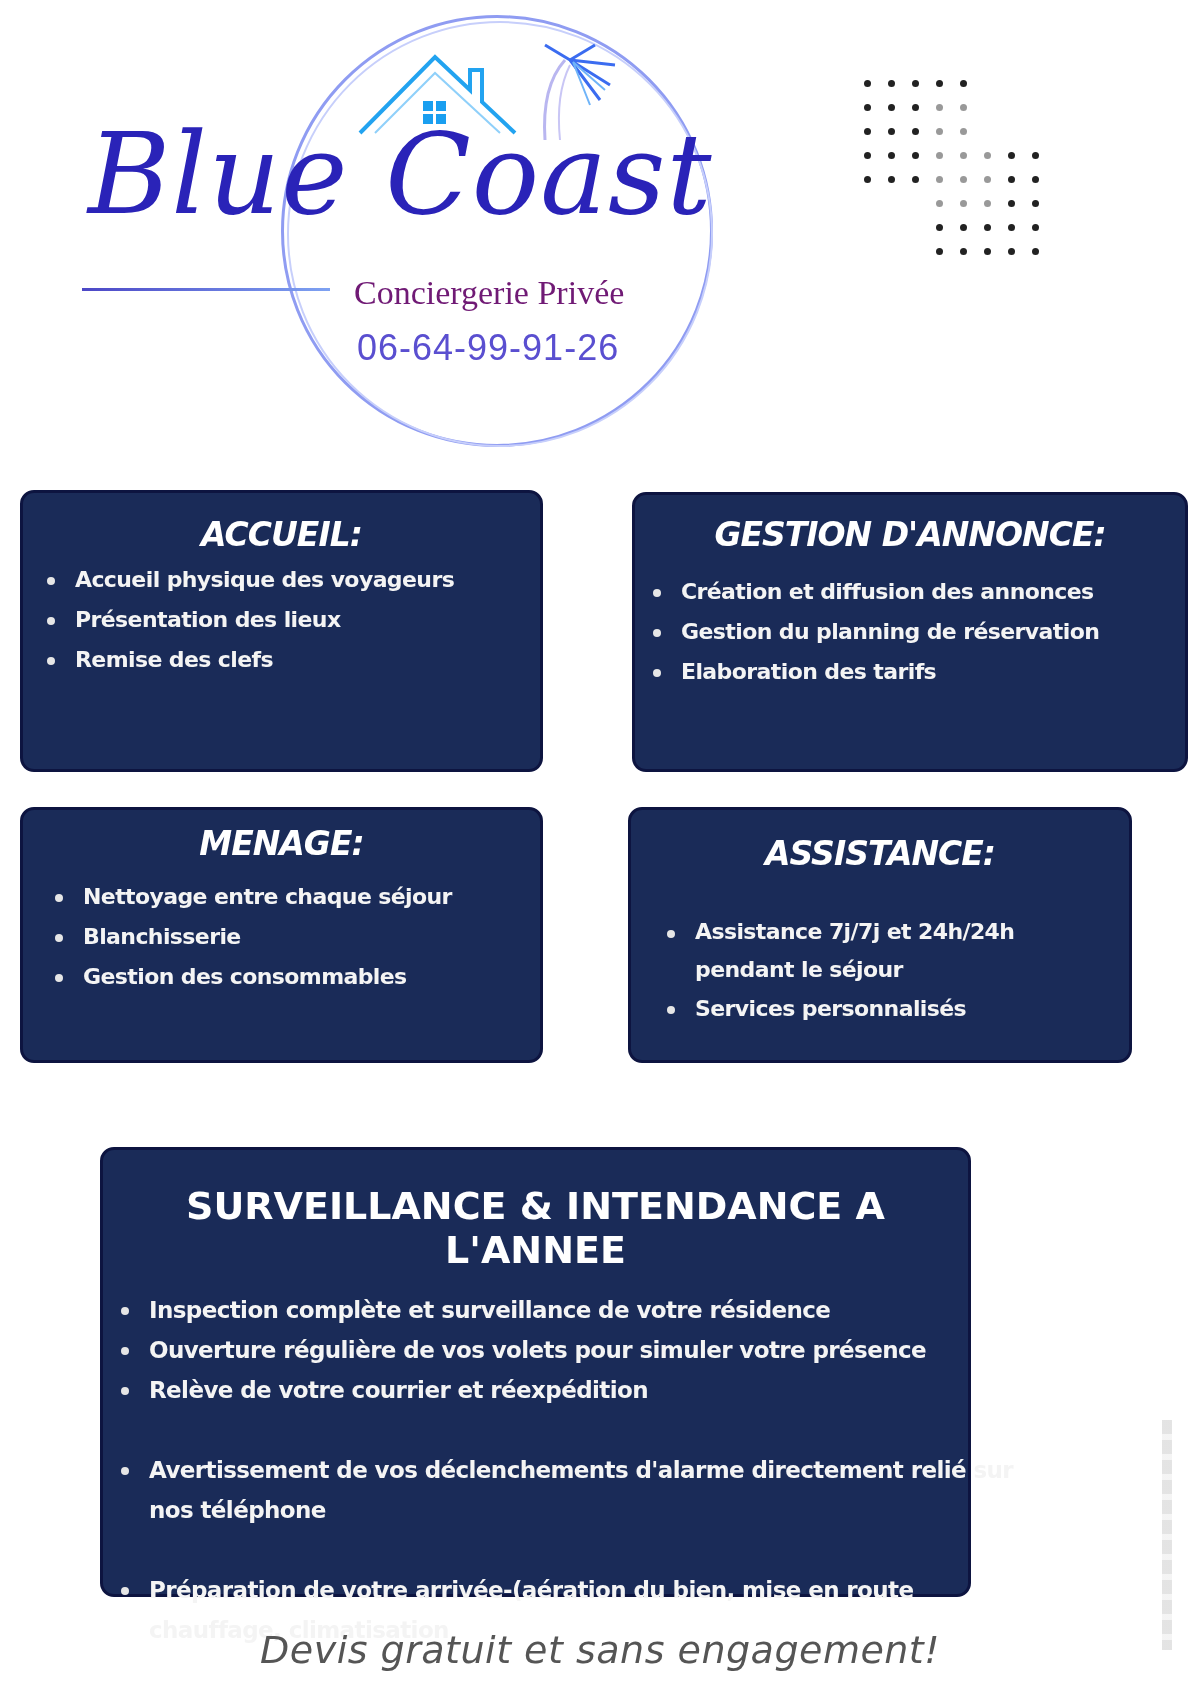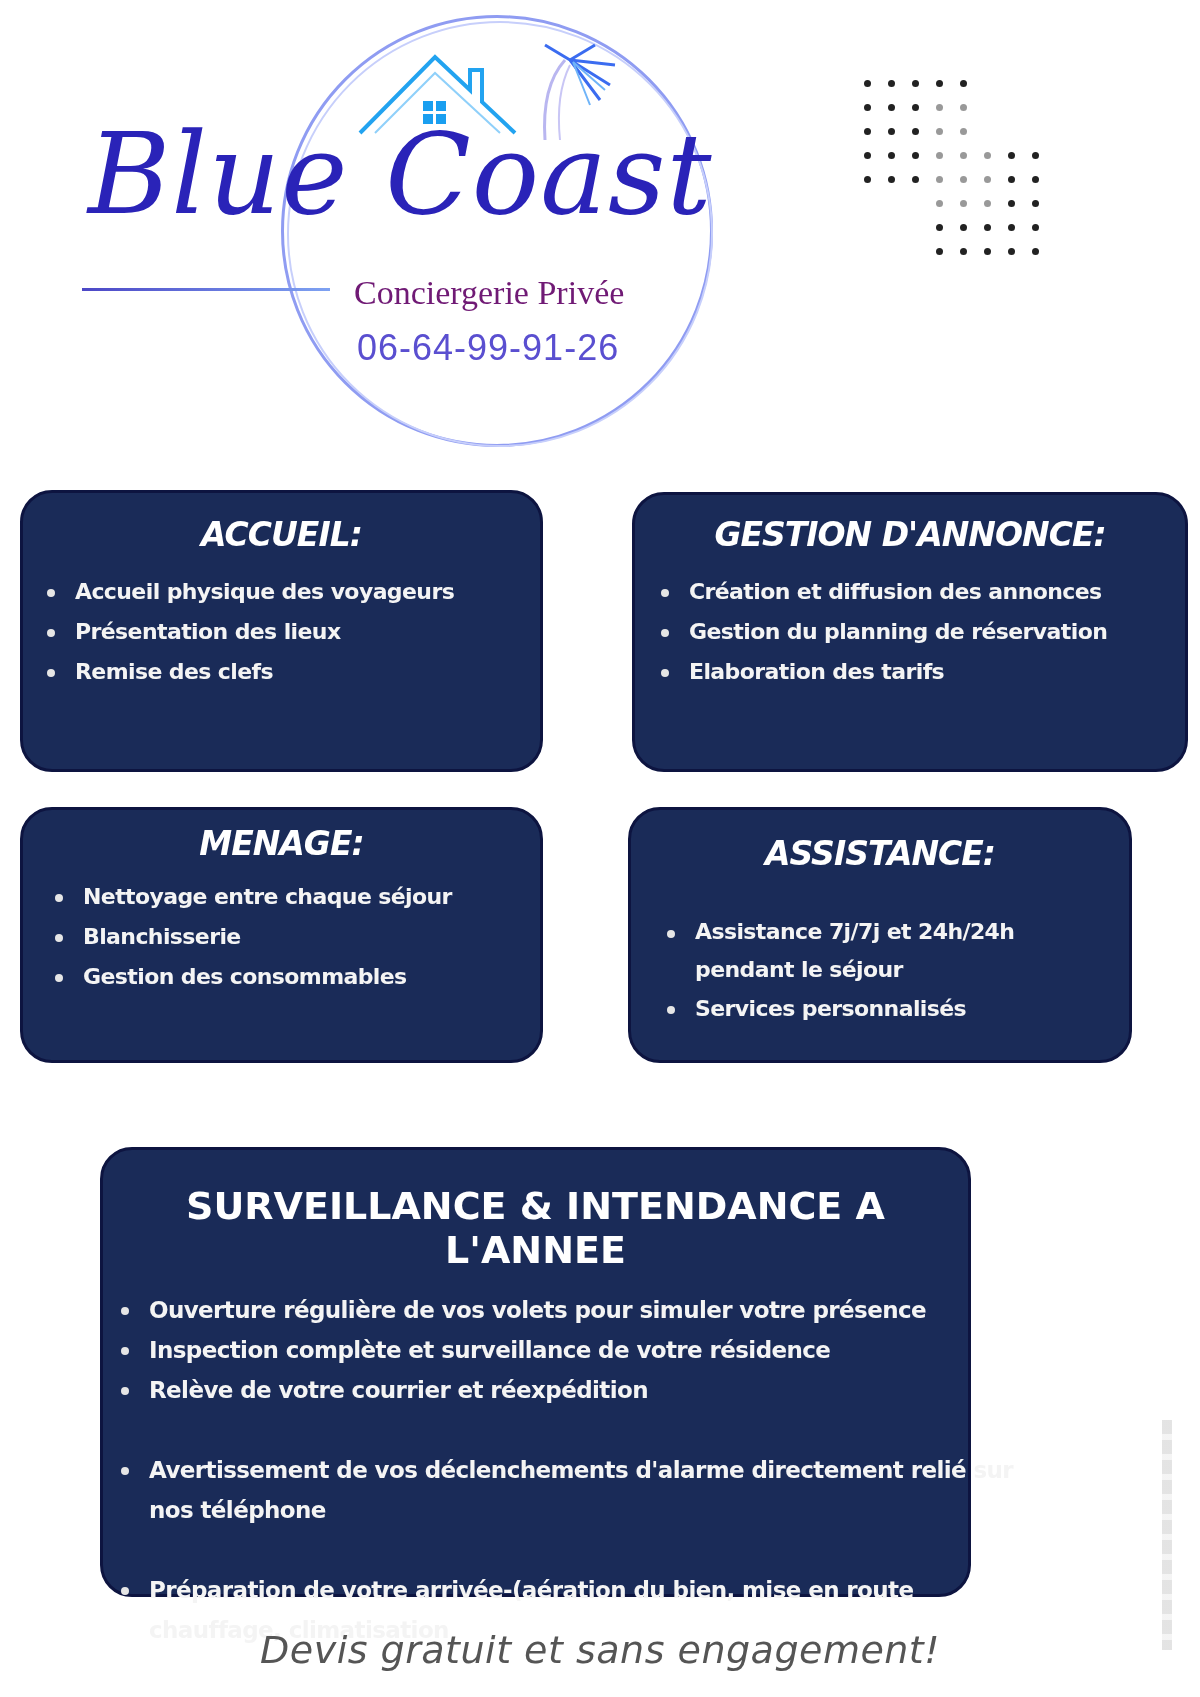--- a/index.html
+++ b/index.html
@@ -18,34 +18,34 @@
   .tagline { position: absolute; left: 354px; top: 274px; font-family: "Liberation Serif", serif; font-size: 34px; color: #701a75; white-space: nowrap; }
   .phone { position: absolute; left: 357px; top: 327px; font-family: "Liberation Sans", sans-serif; font-size: 36px; color: #5a4fd0; letter-spacing: 1px; white-space: nowrap; }
   .house { position: absolute; left: 355px; top: 45px; width: 170px; height: 95px; }
   .palm { position: absolute; left: 525px; top: 40px; width: 95px; height: 105px; }
 
   
   #dot-pattern { left: 864px; top: 80px; width: 190px; height: 180px; }
   .dot { position: absolute; width: 7px; height: 7px; border-radius: 50%; background: #333; }
 
   
-  .box { position: absolute; background: #1a2b58; border: 3px solid #0d1440; border-radius: 32px; box-sizing: border-box; color: #fff; }
+  .box { position: absolute; background: #1a2b58; border: 3px solid #0d1440; border-radius: 14px; box-sizing: border-box; color: #fff; }
   .box h2 { margin: 0; text-align: center; font-family: "DejaVu Sans", sans-serif; font-style: italic; font-weight: bold; font-size: 33px; letter-spacing: -1px; color: #fff; }
   .box ul { margin: 0; padding: 0; list-style: none; }
   .box li { position: relative; padding-left: 42px; font-family: "DejaVu Sans", sans-serif; font-weight: bold; font-size: 22px; line-height: 40px; letter-spacing: -0.6px; color: #f4f4f4; white-space: nowrap; }
   .box li::before { content: ""; position: absolute; left: 14px; top: 17px; width: 8px; height: 8px; border-radius: 50%; background: #e6e6e6; }
   .box li.wrap { white-space: normal; line-height: 38px; margin-top: 40px; }
 
   #box-accueil { left: 20px; top: 490px; width: 523px; height: 282px; }
   #box-accueil h2 { padding-top: 22px; }
-  #box-accueil ul { margin-top: 18px; padding-left: 10px; }
+  #box-accueil ul { margin-top: 6px; padding-left: 10px; }
 
   #box-gestion { left: 632px; top: 492px; width: 556px; height: 280px; }
   #box-gestion h2 { padding-top: 20px; }
-  #box-gestion ul { margin-top: 18px; padding-left: 12px; }
+  #box-gestion ul { margin-top: 18px; padding-left: 4px; }
 
   #box-menage { left: 20px; top: 807px; width: 523px; height: 256px; }
   #box-menage h2 { padding-top: 14px; }
   #box-menage ul { margin-top: 14px; padding-left: 18px; }
 
   #box-assistance { left: 628px; top: 807px; width: 504px; height: 256px; }
   #box-assistance h2 { padding-top: 24px; }
   #box-assistance ul { margin-top: 18px; padding-left: 22px; width: 440px; }
 
   #box-surveillance { left: 100px; top: 1147px; width: 871px; height: 450px; }
@@ -165,22 +165,22 @@
   <h2>ASSISTANCE:</h2>
   <ul>
     <li class="wrap">Assistance 7j/7j et 24h/24h pendant le séjour</li>
     <li>Services personnalisés</li>
   </ul>
 </div>
 
 <div id="box-surveillance" class="box">
   <h2>SURVEILLANCE &amp; INTENDANCE A L'ANNEE</h2>
   <ul>
+    <li>Inspection complète et surveillance de votre résidence</li>
     <li>Ouverture régulière de vos volets pour simuler votre présence</li>
-    <li>Inspection complète et surveillance de votre résidence</li>
     <li>Relève de votre courrier et réexpédition</li>
     <li class="wrap">Avertissement de vos déclenchements d'alarme directement relié sur nos téléphone</li>
     <li class="wrap">Préparation de votre arrivée-(aération du bien, mise en route chauffage, climatisation</li>
   </ul>
 </div>
 
 <div id="footer" class="abs">Devis gratuit et sans engagement!</div>
 <div id="side-strip" class="abs"></div>
 
 </body></html>

